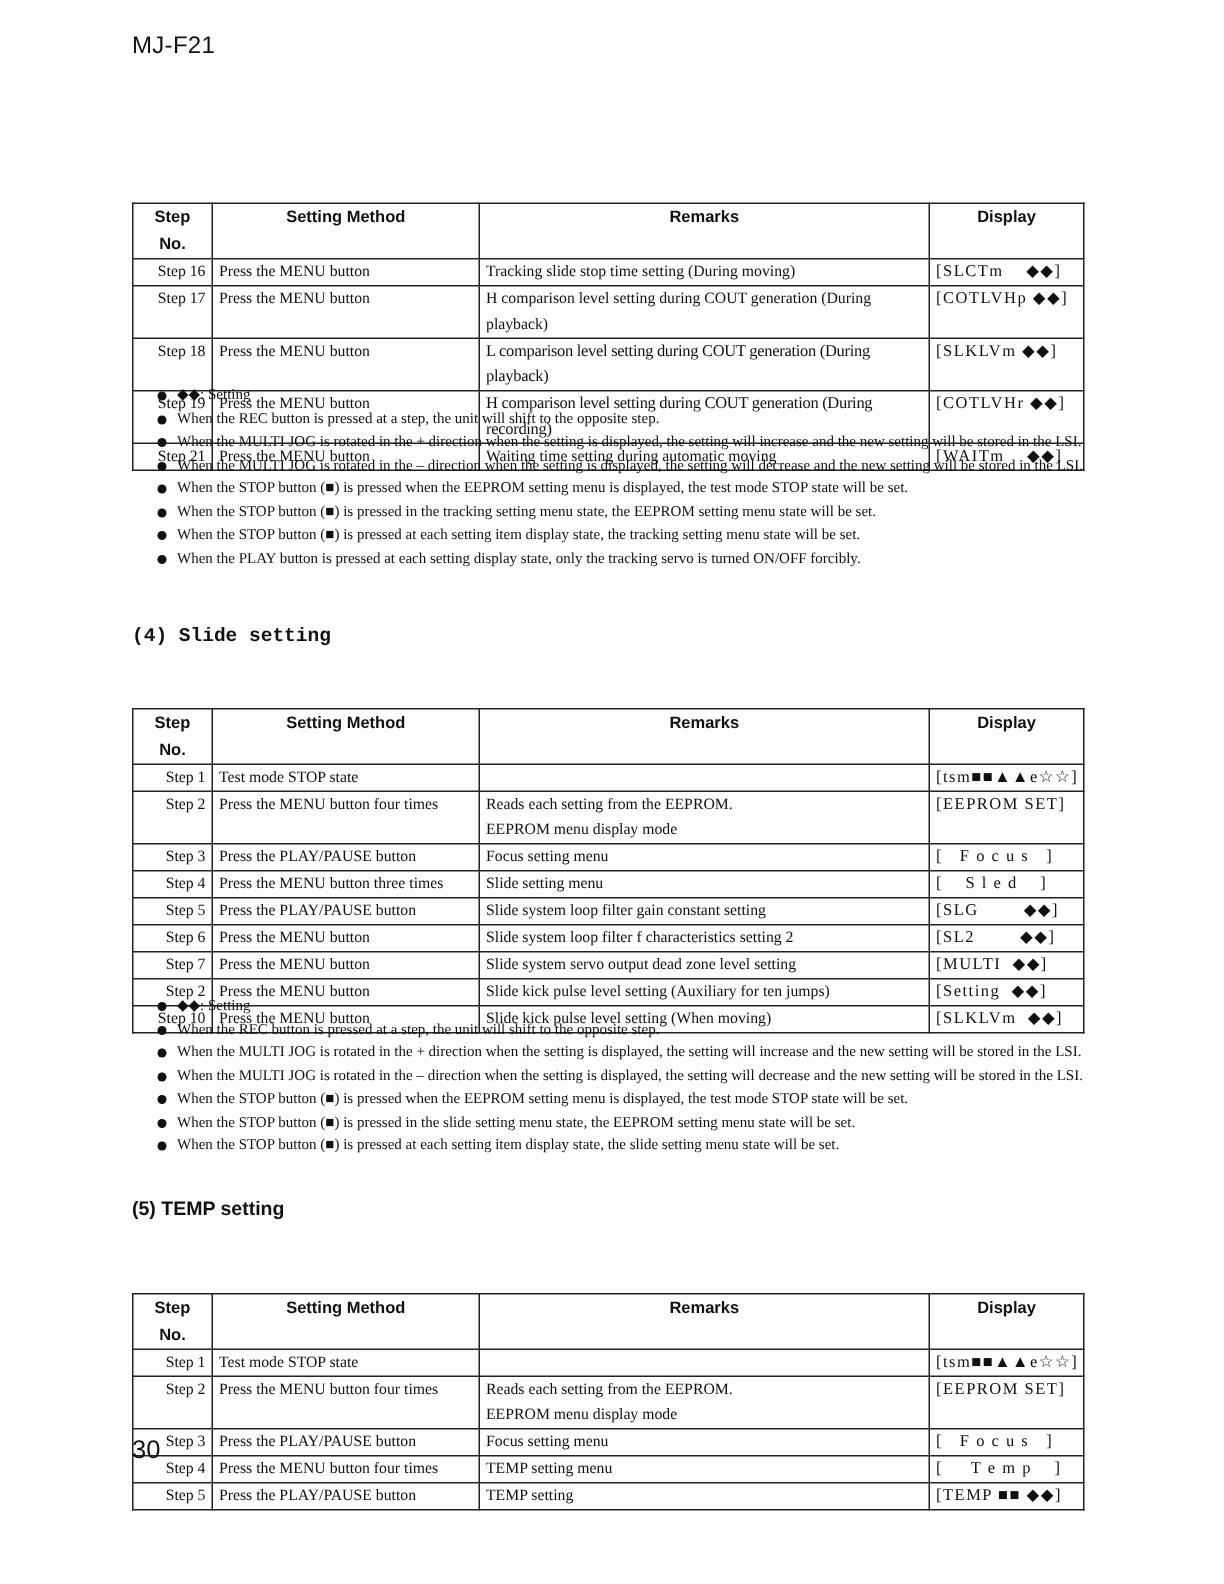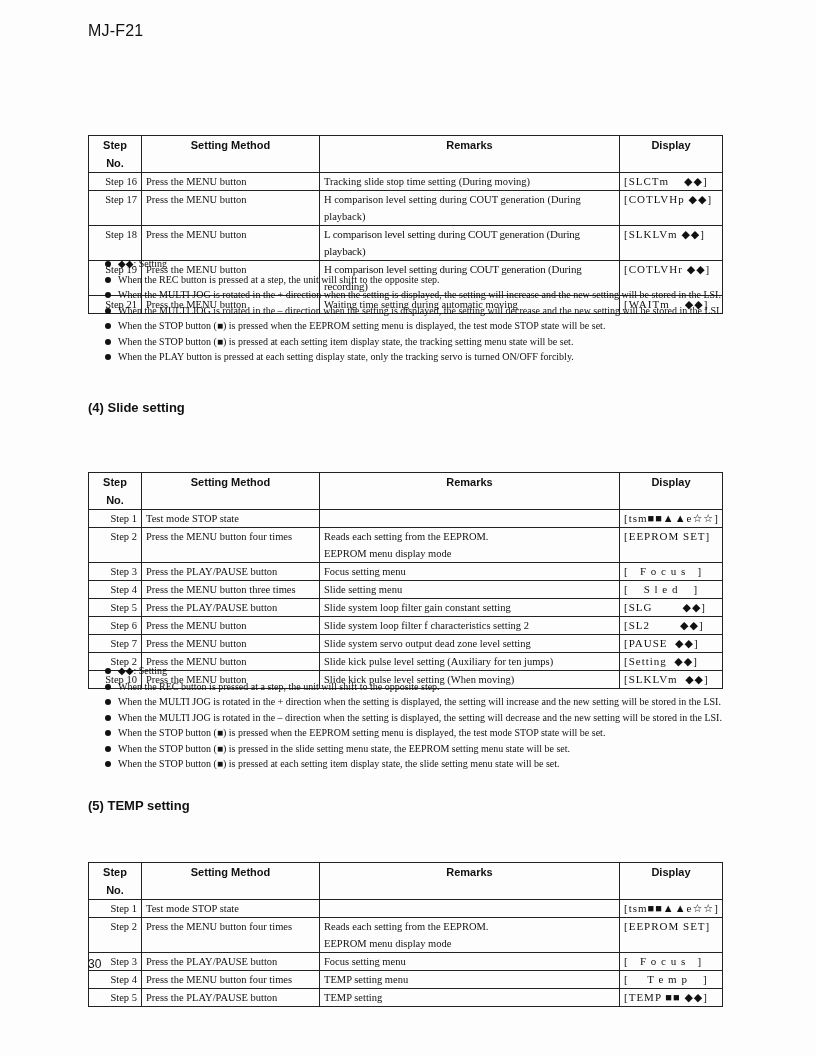--- a/index.html
+++ b/index.html
@@ -35,21 +35,21 @@
   ul.notes {
     position: absolute; left: 88px; width: 640px; margin: 16px; padding: 0; list-style: none;
     font-size: 10px; line-height: 15.5px;
   }
   ul.notes li { position: relative; padding-left: 14px; }
   ul.notes li::before {
     content: ""; position: absolute; left: 1px; top: 5px; width: 6px; height: 6px; border-radius: 50%; background: #111;
   }
   .page-number {
     position: absolute; left: 88px; top: 957px;
-    font-family: "Liberation Sans", sans-serif; font-size: 12px;
+    font-family: "Liberation Sans", sans-serif; font-size: 17px;
   }
 </style>
 </head>
 <body>
 
 <div class="model-title">MJ-F21</div>
 
 <table class="steps" id="tbl-tracking" style="top:91px;">
   <colgroup>
       <col class="col-step">
@@ -109,25 +109,26 @@
       </tr>
     </tbody>
 </table>
 
 <ul class="notes" style="top:240px;">
     <li>◆◆: Setting</li>
     <li>When the REC button is pressed at a step, the unit will shift to the opposite step.</li>
     <li>When the MULTI JOG is rotated in the + direction when the setting is displayed, the setting will increase and the new setting will be stored in the LSI.</li>
     <li>When the MULTI JOG is rotated in the – direction when the setting is displayed, the setting will decrease and the new setting will be stored in the LSI.</li>
     <li>When the STOP button (■) is pressed when the EEPROM setting menu is displayed, the test mode STOP state will be set.</li>
+    <li>When the STOP button (■) is pressed in the tracking setting menu state, the EEPROM setting menu state will be set.</li>
     <li>When the STOP button (■) is pressed at each setting item display state, the tracking setting menu state will be set.</li>
     <li>When the PLAY button is pressed at each setting display state, only the tracking servo is turned ON/OFF forcibly.</li>
   </ul>
 
-<div class="section-heading" style="top:400px;">(4) Slide setting</div>
+<div class="section-heading" style="top:416px;font-family:Liberation Mono, monospace;">(4) Slide setting</div>
 <table class="steps" style="top:428px;">
   <colgroup>
       <col class="col-step">
       <col class="col-method">
       <col class="col-remarks">
       <col class="col-display">
     </colgroup>
   <thead>
     <tr>
       <th>Step No.</th>
@@ -185,21 +186,21 @@
           <div>Slide system loop filter f characteristics setting 2</div>
         </td>
         <td class="display">[SL2        ◆◆]</td>
       </tr>
       <tr>
         <td class="step">Step 7</td>
         <td>Press the MENU button</td>
         <td>
           <div>Slide system servo output dead zone level setting</div>
         </td>
-        <td class="display">[PAUSE  ◆◆]</td>
+        <td class="display">[MULTI  ◆◆]</td>
       </tr>
       <tr>
         <td class="step">Step 2</td>
         <td>Press the MENU button</td>
         <td>
           <div>Slide kick pulse level setting (Auxiliary for ten jumps)</div>
         </td>
         <td class="display">[Setting  ◆◆]</td>
       </tr>
       <tr>

